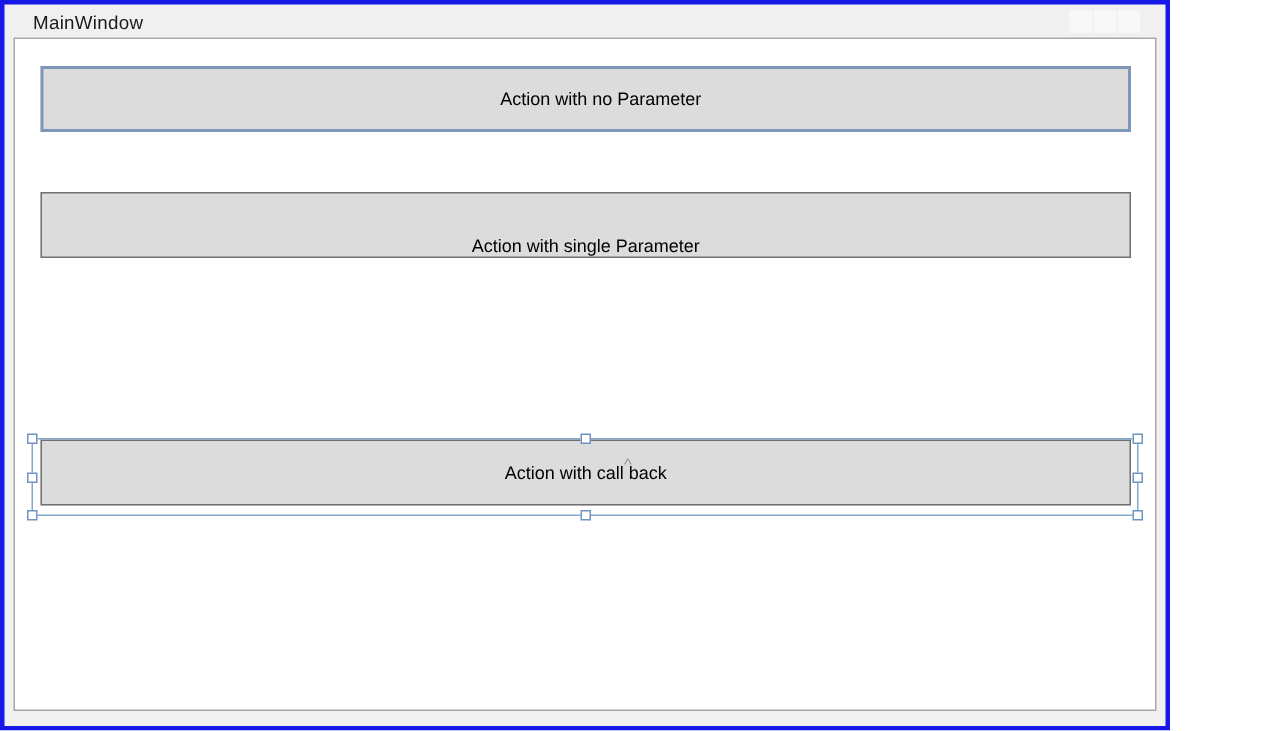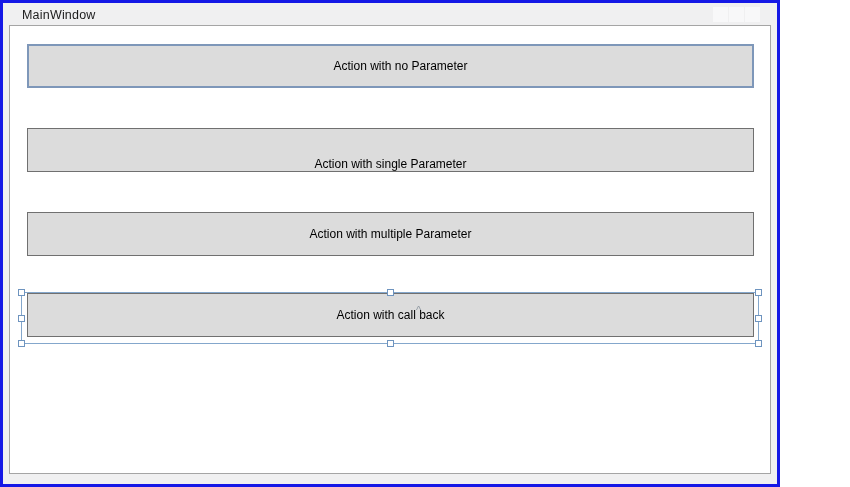--- a/index.html
+++ b/index.html
@@ -119,23 +119,20 @@
     <div class="canvas">
 
       <div class="btn accent btn-1">
         <span>Action with no Parameter</span>
       </div>
 
       <div class="btn btn-2">
         <span>Action with single Parameter</span>
       </div>
 
-      <div class="btn btn-3">
-        <span>Action with multiple Parameter</span>
-      </div>
 
       <div class="btn btn-4">
         <span>Action with call back</span>
       </div>
 
 
       <div class="adorner">
         <span class="handle h-tl"></span>
         <span class="handle h-tc"></span>
         <span class="handle h-tr"></span>

